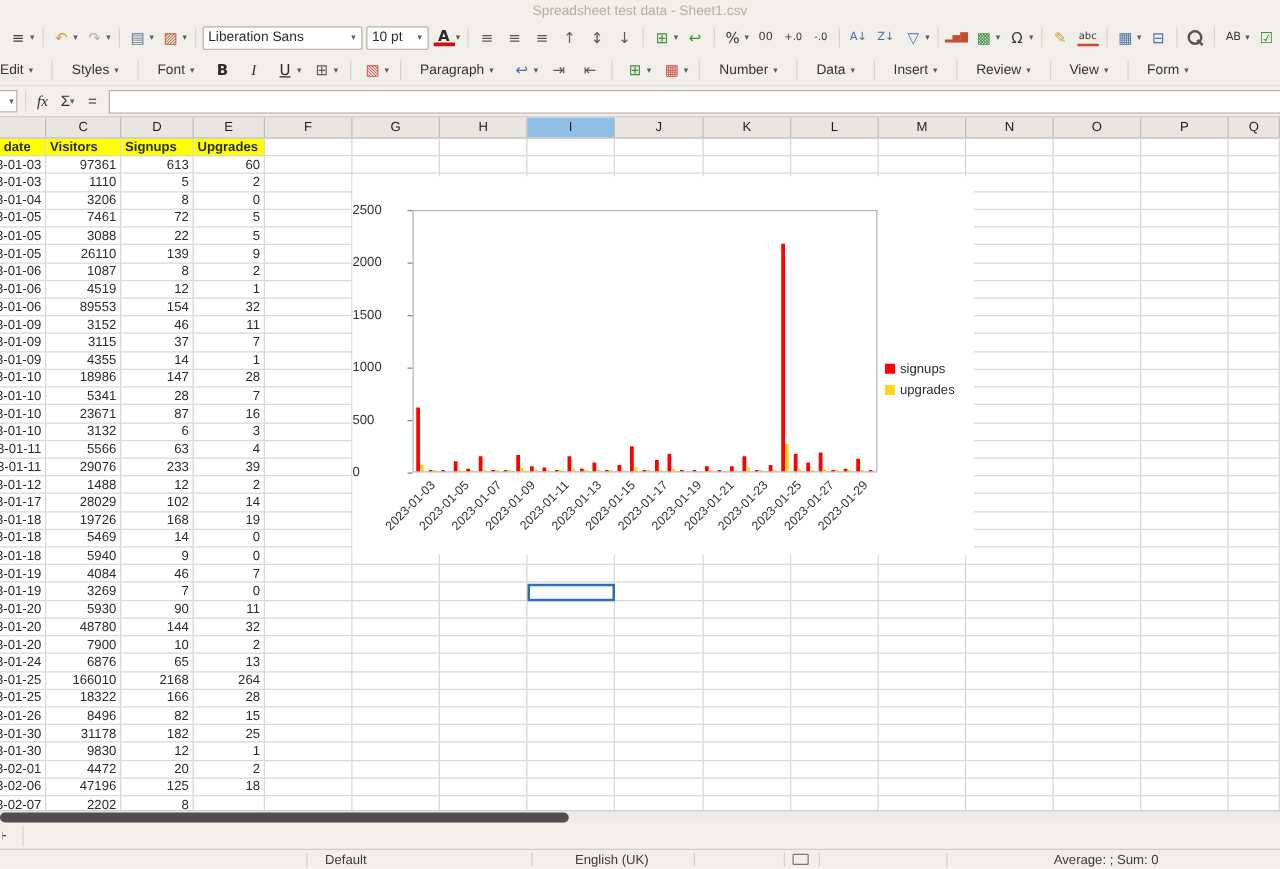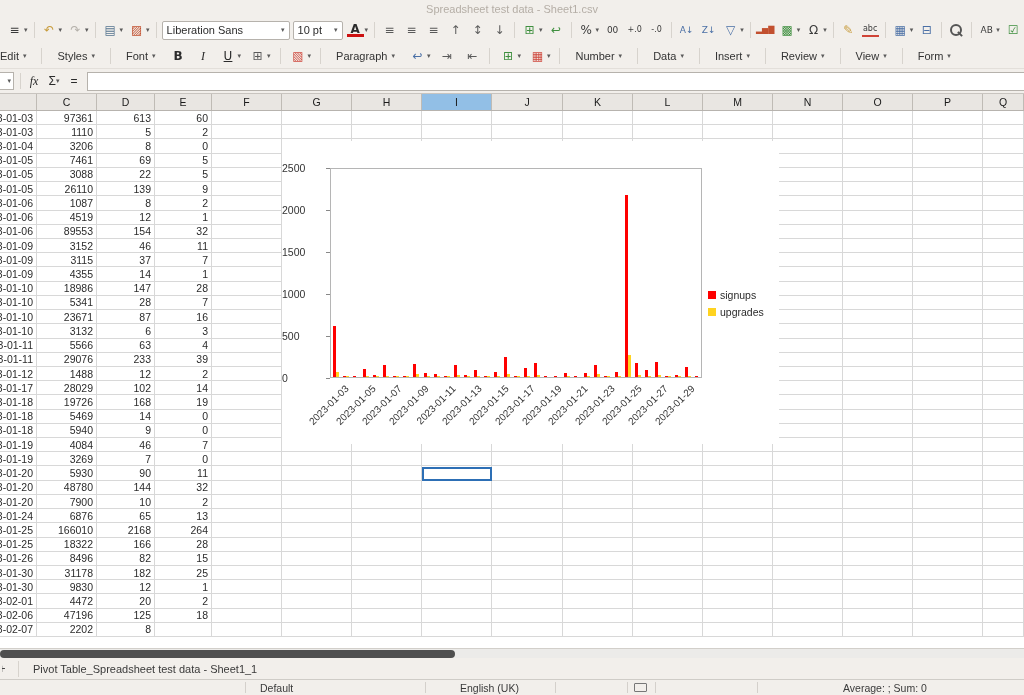--- a/index.html
+++ b/index.html
@@ -318,20 +318,38 @@
     <div class="chd" style="width: 70px;">M</div>
     <div class="chd" style="width: 70px;">N</div>
     <div class="chd" style="width: 70px;">O</div>
     <div class="chd" style="width: 70px;">P</div>
     <div class="chd" style="width: 41px;">Q</div>
   </div>
 
 <div id="gridwrap">
   <div id="rows">
       <div class="srow">
+        <div class="cell hdr" style="width: 37px;">date</div>
+        <div class="cell hdr" style="width: 60px;">Visitors</div>
+        <div class="cell hdr" style="width: 58px;">Signups</div>
+        <div class="cell hdr" style="width: 57px;">Upgrades</div>
+        <div class="cell" style="width: 70px;"></div>
+        <div class="cell" style="width: 70px;"></div>
+        <div class="cell" style="width: 70px;"></div>
+        <div class="cell" style="width: 70px;"></div>
+        <div class="cell" style="width: 71px;"></div>
+        <div class="cell" style="width: 70px;"></div>
+        <div class="cell" style="width: 70px;"></div>
+        <div class="cell" style="width: 70px;"></div>
+        <div class="cell" style="width: 70px;"></div>
+        <div class="cell" style="width: 70px;"></div>
+        <div class="cell" style="width: 70px;"></div>
+        <div class="cell" style="width: 41px;"></div>
+      </div>
+      <div class="srow">
         <div class="cell" style="width: 37px;">2023-01-03</div>
         <div class="cell" style="width: 60px;">97361</div>
         <div class="cell" style="width: 58px;">613</div>
         <div class="cell" style="width: 57px;">60</div>
         <div class="cell" style="width: 70px;"></div>
         <div class="cell" style="width: 70px;"></div>
         <div class="cell" style="width: 70px;"></div>
         <div class="cell" style="width: 70px;"></div>
         <div class="cell" style="width: 71px;"></div>
         <div class="cell" style="width: 70px;"></div>
@@ -374,21 +392,21 @@
         <div class="cell" style="width: 70px;"></div>
         <div class="cell" style="width: 70px;"></div>
         <div class="cell" style="width: 70px;"></div>
         <div class="cell" style="width: 70px;"></div>
         <div class="cell" style="width: 70px;"></div>
         <div class="cell" style="width: 41px;"></div>
       </div>
       <div class="srow">
         <div class="cell" style="width: 37px;">2023-01-05</div>
         <div class="cell" style="width: 60px;">7461</div>
-        <div class="cell" style="width: 58px;">69</div>
+        <div class="cell" style="width: 58px;">72</div>
         <div class="cell" style="width: 57px;">5</div>
         <div class="cell" style="width: 70px;"></div>
         <div class="cell" style="width: 70px;"></div>
         <div class="cell" style="width: 70px;"></div>
         <div class="cell" style="width: 70px;"></div>
         <div class="cell" style="width: 71px;"></div>
         <div class="cell" style="width: 70px;"></div>
         <div class="cell" style="width: 70px;"></div>
         <div class="cell" style="width: 70px;"></div>
         <div class="cell" style="width: 70px;"></div>
@@ -1103,23 +1121,20 @@
   <div id="selbox" style="left: 422px; top: 355.75px; width: 70px; height: 14.5px;"></div>
 </div>
 
 <div id="hscroll">
   <div id="hthumb"></div>
 </div>
 
 <div id="tabsbar">
   <div class="addwrap"><span>+</span></div>
   <div class="sep"></div>
-  <div class="tab">
-      <span>Pivot Table_Spreadsheet test data - Sheet1_1</span>
-    </div>
 </div>
 
 <div id="statusbar">
   <div class="ssep" style="left:245px"></div>
   <div class="sseg" style="left:260px">Default</div>
   <div class="ssep" style="left:425px"></div>
   <div class="sseg" style="left:460px">English (UK)</div>
   <div class="ssep" style="left:555px"></div>
   <div class="ssep" style="left:627px"></div>
   <div class="sseg" style="left:634px">

